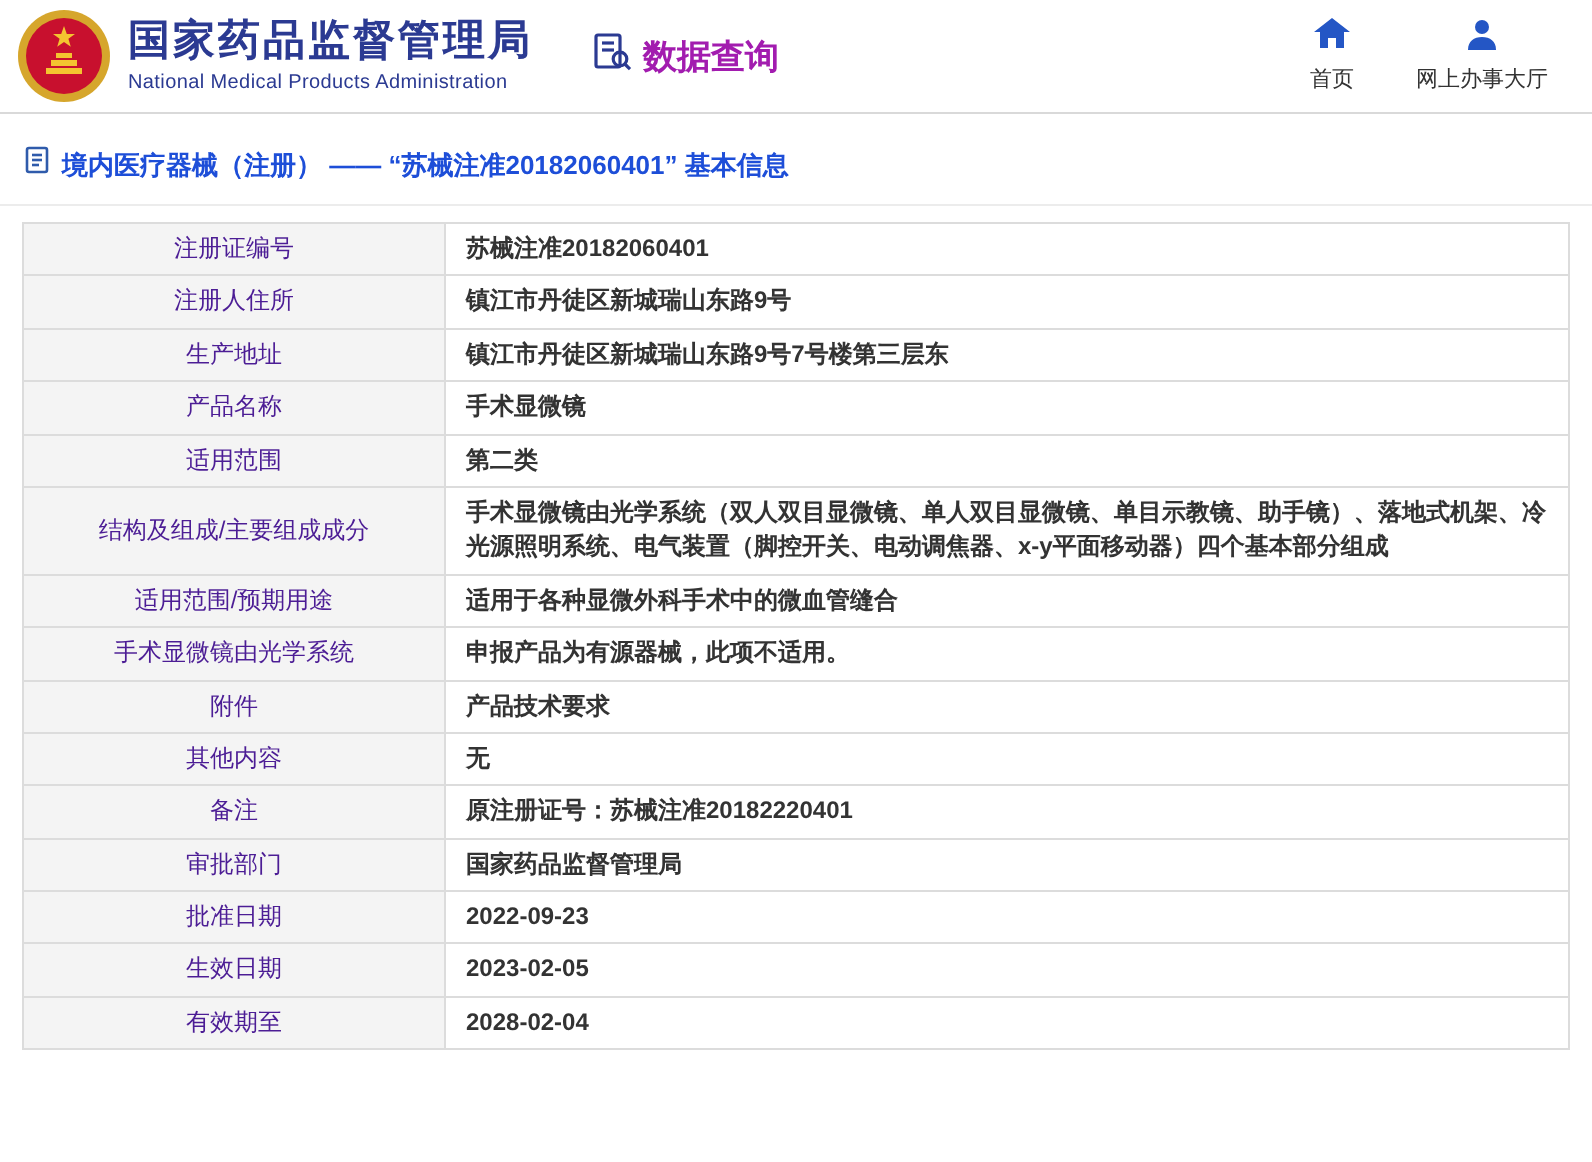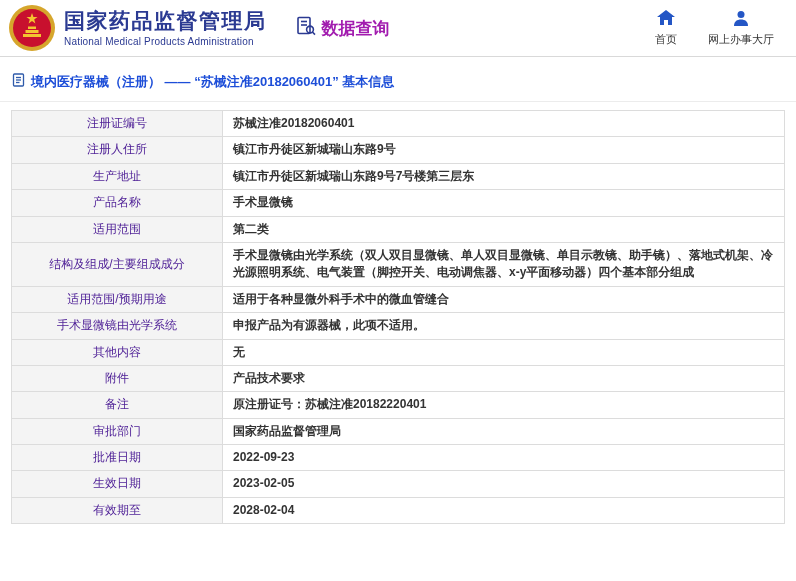--- a/index.html
+++ b/index.html
@@ -193,26 +193,26 @@
         </tr>
         <tr>
           <td class="label-cell">适用范围/预期用途</td>
           <td class="value-cell">适用于各种显微外科手术中的微血管缝合</td>
         </tr>
         <tr>
           <td class="label-cell">手术显微镜由光学系统</td>
           <td class="value-cell">申报产品为有源器械，此项不适用。</td>
         </tr>
         <tr>
+          <td class="label-cell">附件</td>
+          <td class="value-cell">产品技术要求</td>
+        </tr>
+        <tr>
           <td class="label-cell">其他内容</td>
           <td class="value-cell">无</td>
-        </tr>
-        <tr>
-          <td class="label-cell">附件</td>
-          <td class="value-cell">产品技术要求</td>
         </tr>
         <tr>
           <td class="label-cell">备注</td>
           <td class="value-cell">原注册证号：苏械注准20182220401</td>
         </tr>
         <tr>
           <td class="label-cell">审批部门</td>
           <td class="value-cell">国家药品监督管理局</td>
         </tr>
         <tr>

